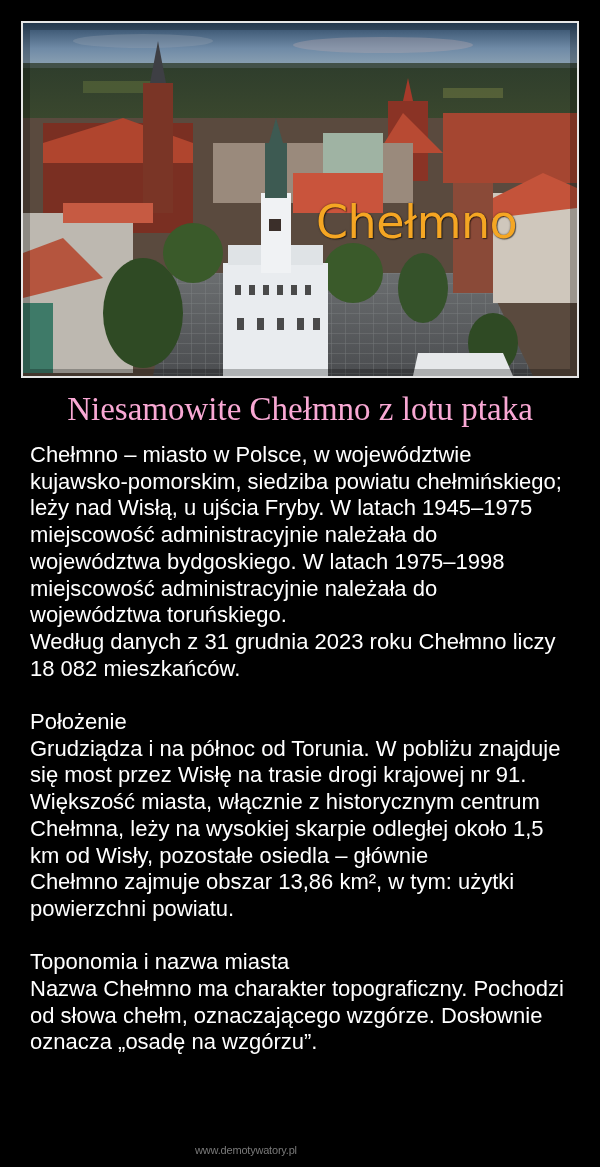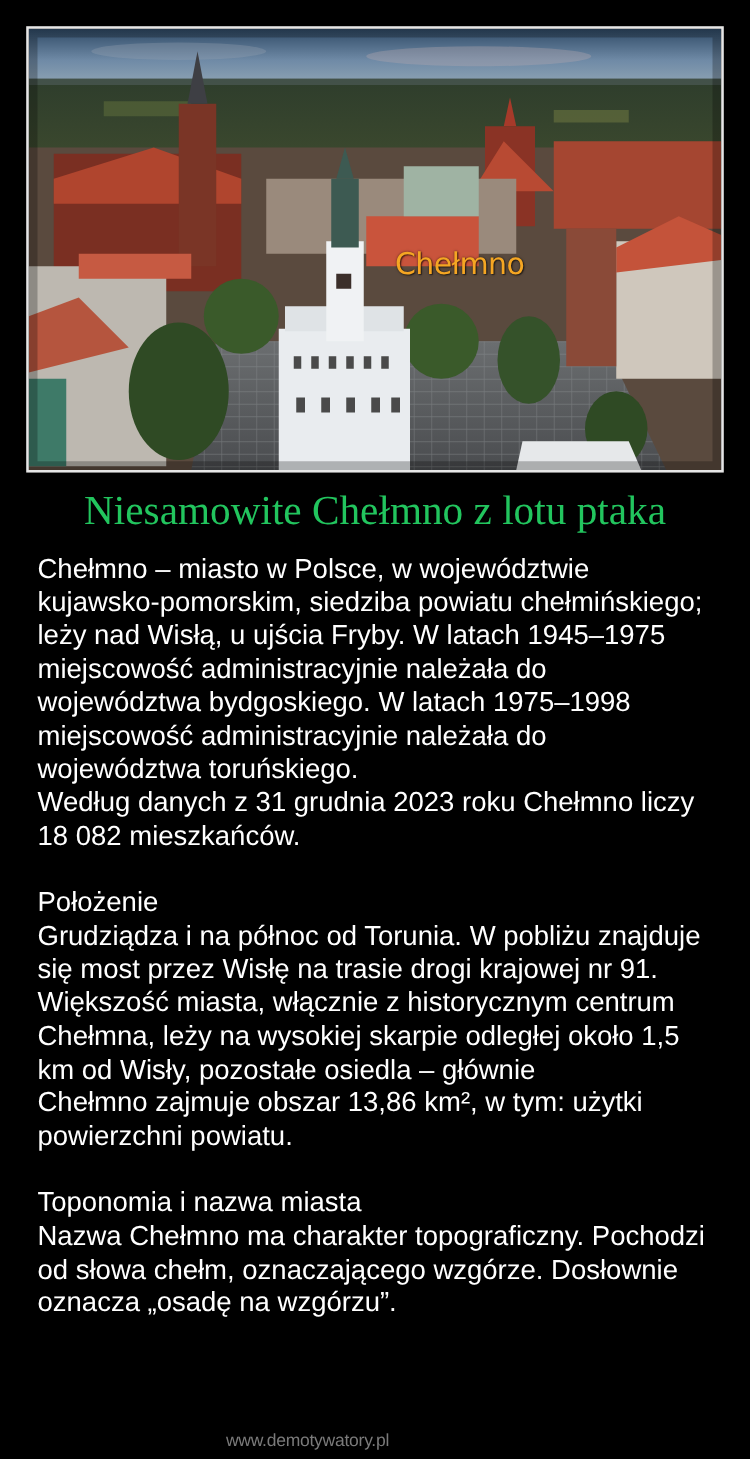--- a/index.html
+++ b/index.html
@@ -27,35 +27,35 @@
     .photo-frame svg {
       display: block;
       width: 100%;
       height: 100%;
     }
     .photo-caption {
       position: absolute;
       left: 293px;
       top: 176px;
       font-family: "DejaVu Sans", sans-serif;
-      font-size: 24px;
+      font-size: 46px;
       letter-spacing: -0.5px;
       color: #f5a623;
       text-shadow: 0 0 2px rgba(0,0,0,0.55), 1px 1px 1px rgba(0,0,0,0.5);
       line-height: 1;
     }
     .title {
       position: absolute;
       left: 0;
       top: 391px;
       width: 600px;
       text-align: center;
       font-family: "Liberation Serif", serif;
       font-size: 33px;
-      color: #22c55e;
+      color: #f9a8d4;
       line-height: 1.1;
       margin: 0;
       font-weight: normal;
     }
     .body-text {
       position: absolute;
       left: 30px;
       top: 442px;
       width: 560px;
       font-family: "Liberation Sans", sans-serif;
@@ -69,21 +69,21 @@
     .body-text .gap {
       height: 26.7px;
     }
     .watermark {
       position: absolute;
       left: 0;
       top: 1144px;
       width: 492px;
       text-align: center;
       font-family: "Liberation Sans", sans-serif;
-      font-size: 14px;
+      font-size: 11px;
       color: #7a7a7a;
       letter-spacing: -0.2px;
     }
   </style>
 </head>
 <body>
 
 <div class="photo-frame">
   <svg viewBox="0 0 554 353" preserveAspectRatio="none">
     <defs>

